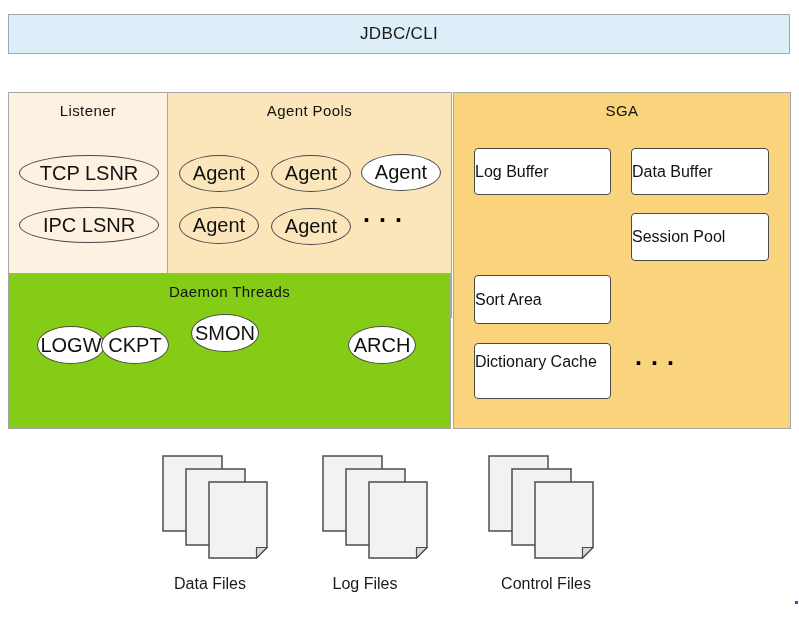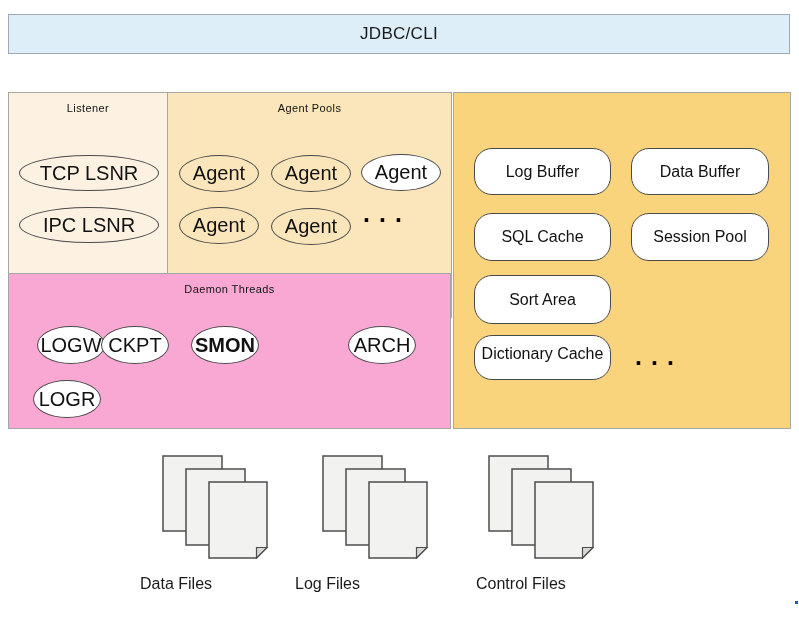--- a/index.html
+++ b/index.html
@@ -11,58 +11,58 @@
     position:absolute; left:8px; top:14px; width:782px; height:40px;
     background:#ddeef8; border:1px solid #9fa9b1; box-sizing:border-box;
     display:flex; align-items:center; justify-content:center;
     font-size:17px; letter-spacing:0.3px;
   }
   .section {
     position:absolute; box-sizing:border-box; border:1px solid #a6a6a6;
   }
   .listener { left:8px;  top:92px;  width:160px; height:182px; background:#fdf1e2; }
   .agent-pools { left:167px; top:92px; width:285px; height:226px; background:#fbe6bb; }
-  .daemon { left:8px;  top:273px; width:443px; height:156px; background:#f9a8d4; }
+  .daemon { left:8px;  top:273px; width:443px; height:156px; background:#84cc16; }
   .sga { left:453px; top:92px;  width:338px; height:337px; background:#f9d47c; }
   .section-title {
     position:absolute; top:9px; left:0; right:0; text-align:center;
-    font-size:11px; letter-spacing:0.4px; color:#111111;
+    font-size:15px; letter-spacing:0.4px; color:#111111;
   }
   .ellipse {
     position:absolute; box-sizing:border-box;
     border:1.5px solid #4a4a4a; border-radius:50%;
     display:flex; align-items:center; justify-content:center;
     font-size:20px; color:#111111; background:transparent;
   }
   .ellipse.white { background:#ffffff; }
   .lsnr { width:140px; height:36px; left:10px; }
   .agent { width:80px; height:37px; }
   .thread { width:68px; height:38px; }
   .sga-box {
     position:absolute; box-sizing:border-box; background:#ffffff;
-    border:1.5px solid #4a4a4a; border-radius:18px;
-    display:flex; align-items:center; justify-content:center;
+    border:1.5px solid #4a4a4a; border-radius:4px;
+    display:flex; align-items:center; 
     font-size:16px; color:#111111; text-align:center;
   }
   .col1 { left:20px;  width:137px; }
   .col2 { left:177px; width:138px; }
   .row1 { top:55px;  height:47px; }
   .row2 { top:120px; height:48px; }
   .row3 { top:182px; height:49px; }
-  .row4 { top:242px; height:45px; align-items:flex-start; padding-top:9px; }
+  .row4 { top:250px; height:56px; align-items:flex-start; padding-top:9px; }
   .dots {
     position:absolute; width:70px; text-align:center;
     font-weight:bold; font-size:25px; letter-spacing:9px; line-height:26px;
     color:#000000; white-space:nowrap;
   }
   .file-stack { position:absolute; top:455px; width:106px; height:104px; }
   .stack-1 { left:162px; } .stack-2 { left:322px; } .stack-3 { left:488px; }
   .file-label {
     position:absolute; top:575px; width:140px; height:17px;
-    font-size:16px; color:#1a1a1a;
+    text-align:center; font-size:16px; color:#1a1a1a;
   }
   .label-1 { left:140px; } .label-2 { left:295px; } .label-3 { left:476px; }
   .artifact {
     position:absolute; left:795px; top:601px; width:3px; height:3px;
     background:#0a64c8;
   }
 </style>
 </head>
 <body>
 
@@ -96,28 +96,26 @@
     <div class="ellipse agent" style="left:11px;top:114px;">
       <span>Agent</span>
     </div>
     <div class="ellipse agent" style="left:103px;top:115px;">
       <span>Agent</span>
     </div>
     <div class="dots" style="left:184px;top:107px;">...</div>
   </div>
 
   <div class="section sga">
+    <div class="section-title">SGA</div>
     <div class="sga-box col1 row1">
       <span>Log Buffer</span>
     </div>
     <div class="sga-box col2 row1">
       <span>Data Buffer</span>
-    </div>
-    <div class="sga-box col1 row2">
-      <span>SQL Cache</span>
     </div>
     <div class="sga-box col2 row2">
       <span>Session Pool</span>
     </div>
     <div class="sga-box col1 row3">
       <span>Sort Area</span>
     </div>
     <div class="sga-box col1 row4">
       <span>Dictionary Cache</span>
     </div>
@@ -125,28 +123,25 @@
   </div>
 
   <div class="section daemon">
     <div class="section-title">Daemon Threads</div>
     <div class="ellipse thread white" style="left:28px;top:52px;justify-content:center;">
       <span>LOGW</span>
     </div>
     <div class="ellipse thread white" style="left:92px;top:52px;">
       <span>CKPT</span>
     </div>
-    <div class="ellipse thread white" style="left:182px;top:52px;font-weight:bold;">
+    <div class="ellipse thread white" style="left:182px;top:40px;">
       <span>SMON</span>
     </div>
     <div class="ellipse thread white" style="left:339px;top:52px;">
       <span>ARCH</span>
-    </div>
-    <div class="ellipse thread white" style="left:24px;top:106px;">
-      <span>LOGR</span>
     </div>
   </div>
 
   <div class="file-stack stack-1">
     <svg width="106" height="104" viewBox="0 0 106 104">
       <rect x="1" y="1" width="59" height="75" fill="#f2f2f0" stroke="#4d4d4d" stroke-width="1.5"></rect>
       <rect x="24" y="14" width="59" height="76" fill="#f2f2f0" stroke="#4d4d4d" stroke-width="1.5"></rect>
       <path d="M47,27 H105 V92.5 L94.5,103 H47 Z" fill="#f2f2f0" stroke="#4d4d4d" stroke-width="1.5"></path>
       <path d="M105,92.5 L94.5,92.5 L94.5,103 Z" fill="#d8d8d4" stroke="#4d4d4d" stroke-width="1.2"></path>
     </svg>

